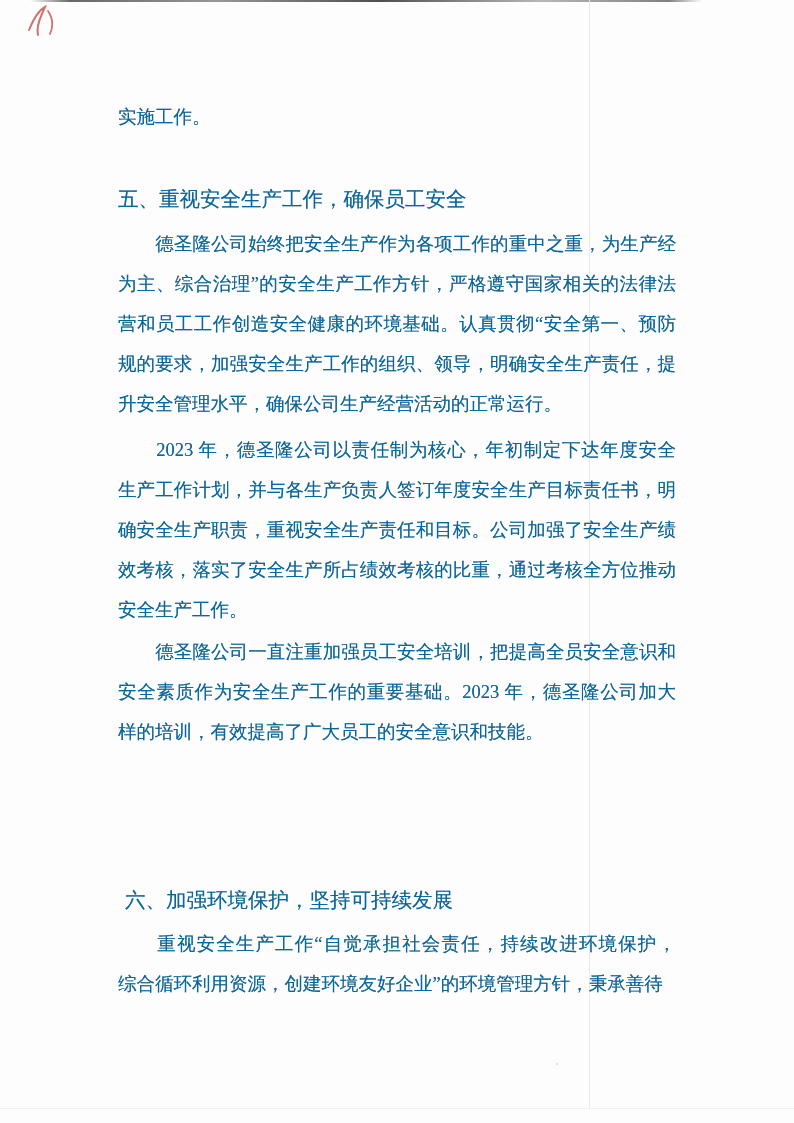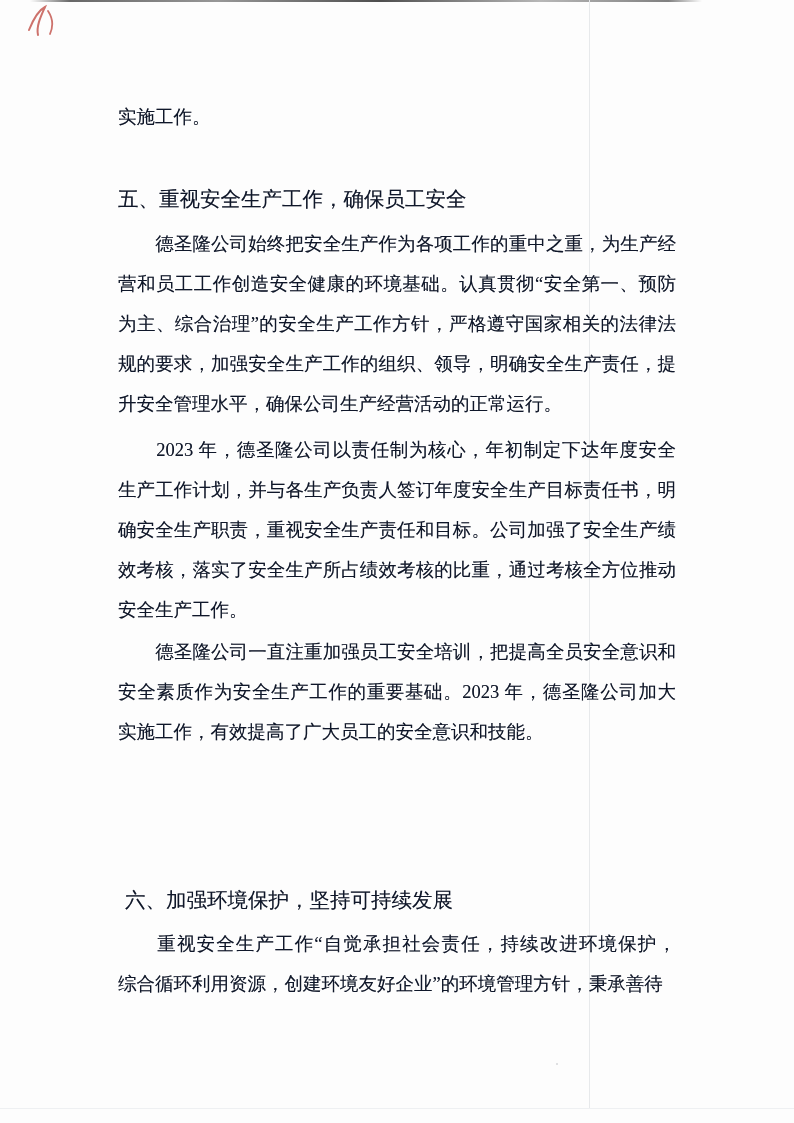--- a/index.html
+++ b/index.html
@@ -9,21 +9,21 @@
     height: 1123px;
     overflow: hidden;
     background: #ffffff;
   }
   .page {
     position: relative;
     width: 794px;
     height: 1123px;
     background: #fdfdfd;
     font-family: "Liberation Serif", "DejaVu Serif", serif;
-    color: #0f172a;
+    color: #0369a1;
   }
   
   .scan-top-line {
     position: absolute;
     top: 0; left: 30px;
     width: 672px; height: 2px;
     background: linear-gradient(90deg,
       rgba(40,40,40,0) 0%, rgba(40,40,40,.7) 6%,
       rgba(50,50,50,.5) 28%, rgba(35,35,35,.8) 52%,
       rgba(70,70,70,.38) 76%, rgba(45,45,45,.6) 95%,
@@ -95,38 +95,38 @@
   </svg>
   <div class="speck" style="left:556px; top:1063px;"></div>
   <div class="speck" style="left:300px; top:520px; opacity:.3;"></div>
 
   <div class="textblock" id="closing-line">实施工作。</div>
 
   <div class="textblock heading" id="heading-five">五、重视安全生产工作，确保员工安全</div>
 
   <div class="textblock" id="para-safety-1">
       <div class="line fill">　　德圣隆公司始终把安全生产作为各项工作的重中之重，为生产经</div>
+      <div class="line fill">为主、综合治理”的安全生产工作方针，严格遵守国家相关的法律法</div>
       <div class="line fill">营和员工工作创造安全健康的环境基础。认真贯彻“安全第一、预防</div>
-      <div class="line fill">为主、综合治理”的安全生产工作方针，严格遵守国家相关的法律法</div>
       <div class="line fill">规的要求，加强安全生产工作的组织、领导，明确安全生产责任，提</div>
       <div class="line">升安全管理水平，确保公司生产经营活动的正常运行。</div>
     </div>
 
   <div class="textblock" id="para-safety-2">
       <div class="line fill">　　2023 年，德圣隆公司以责任制为核心，年初制定下达年度安全</div>
       <div class="line fill">生产工作计划，并与各生产负责人签订年度安全生产目标责任书，明</div>
       <div class="line fill">确安全生产职责，重视安全生产责任和目标。公司加强了安全生产绩</div>
       <div class="line fill">效考核，落实了安全生产所占绩效考核的比重，通过考核全方位推动</div>
       <div class="line">安全生产工作。</div>
     </div>
 
   <div class="textblock" id="para-safety-3">
       <div class="line fill">　　德圣隆公司一直注重加强员工安全培训，把提高全员安全意识和</div>
       <div class="line fill">安全素质作为安全生产工作的重要基础。2023 年，德圣隆公司加大</div>
-      <div class="line">实施工作，有效提高了广大员工的安全意识和技能。</div>
+      <div class="line">样的培训，有效提高了广大员工的安全意识和技能。</div>
     </div>
 
   <div class="textblock heading" id="heading-six">六、加强环境保护，坚持可持续发展</div>
 
   <div class="textblock" id="para-env-1">
       <div class="line fill">　　重视安全生产工作“自觉承担社会责任，持续改进环境保护，</div>
       <div class="line">综合循环利用资源，创建环境友好企业”的环境管理方针，秉承善待</div>
     </div>
 
 </div>

